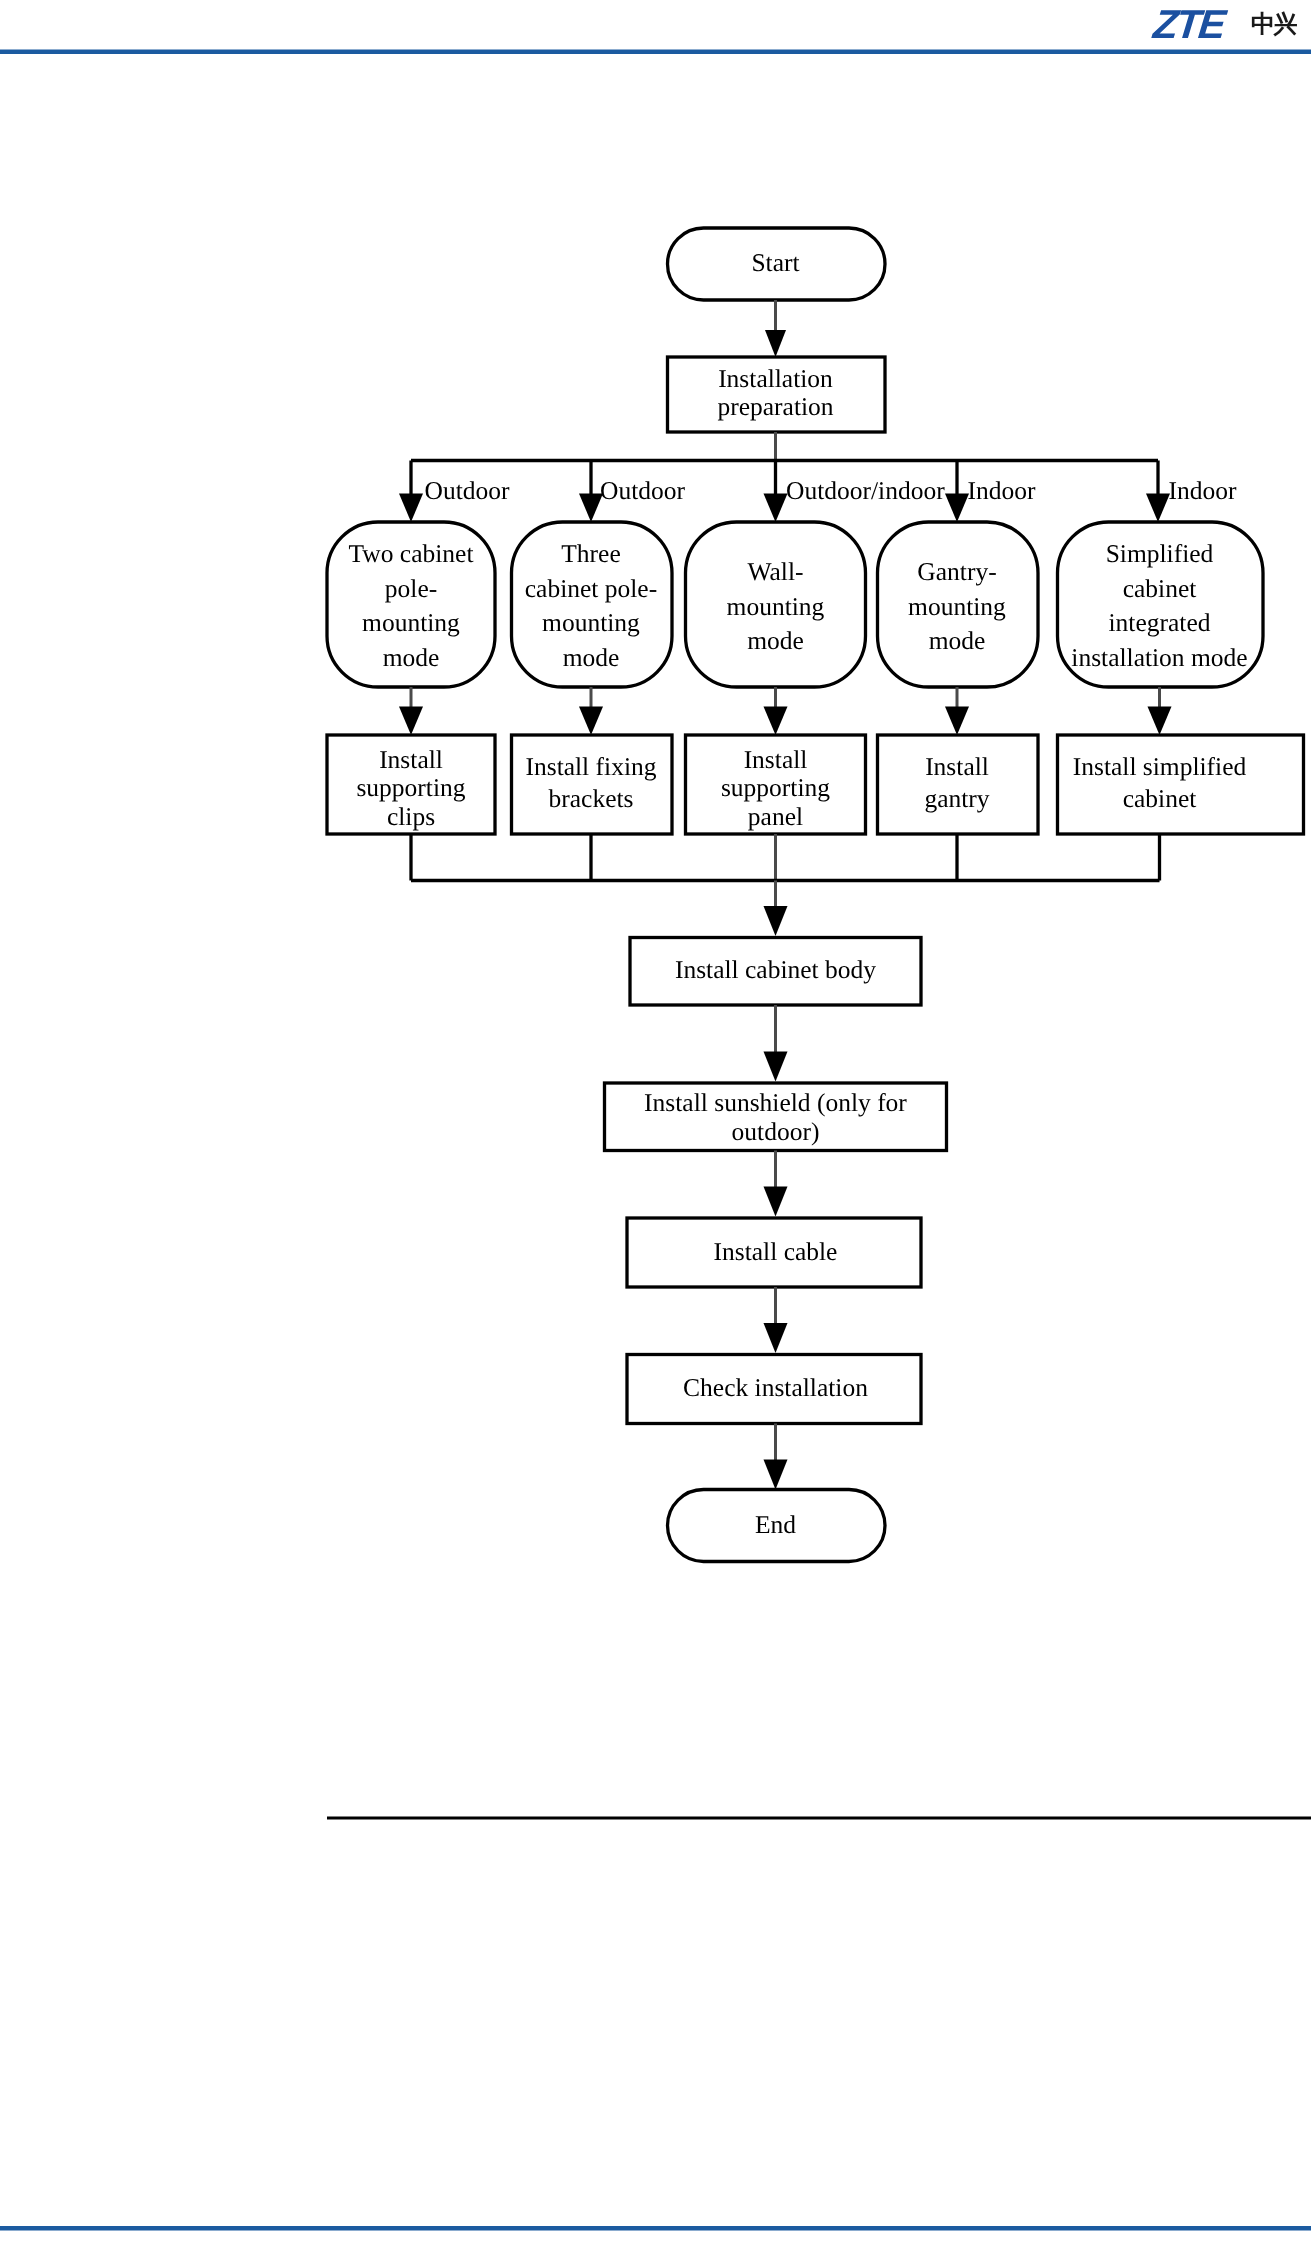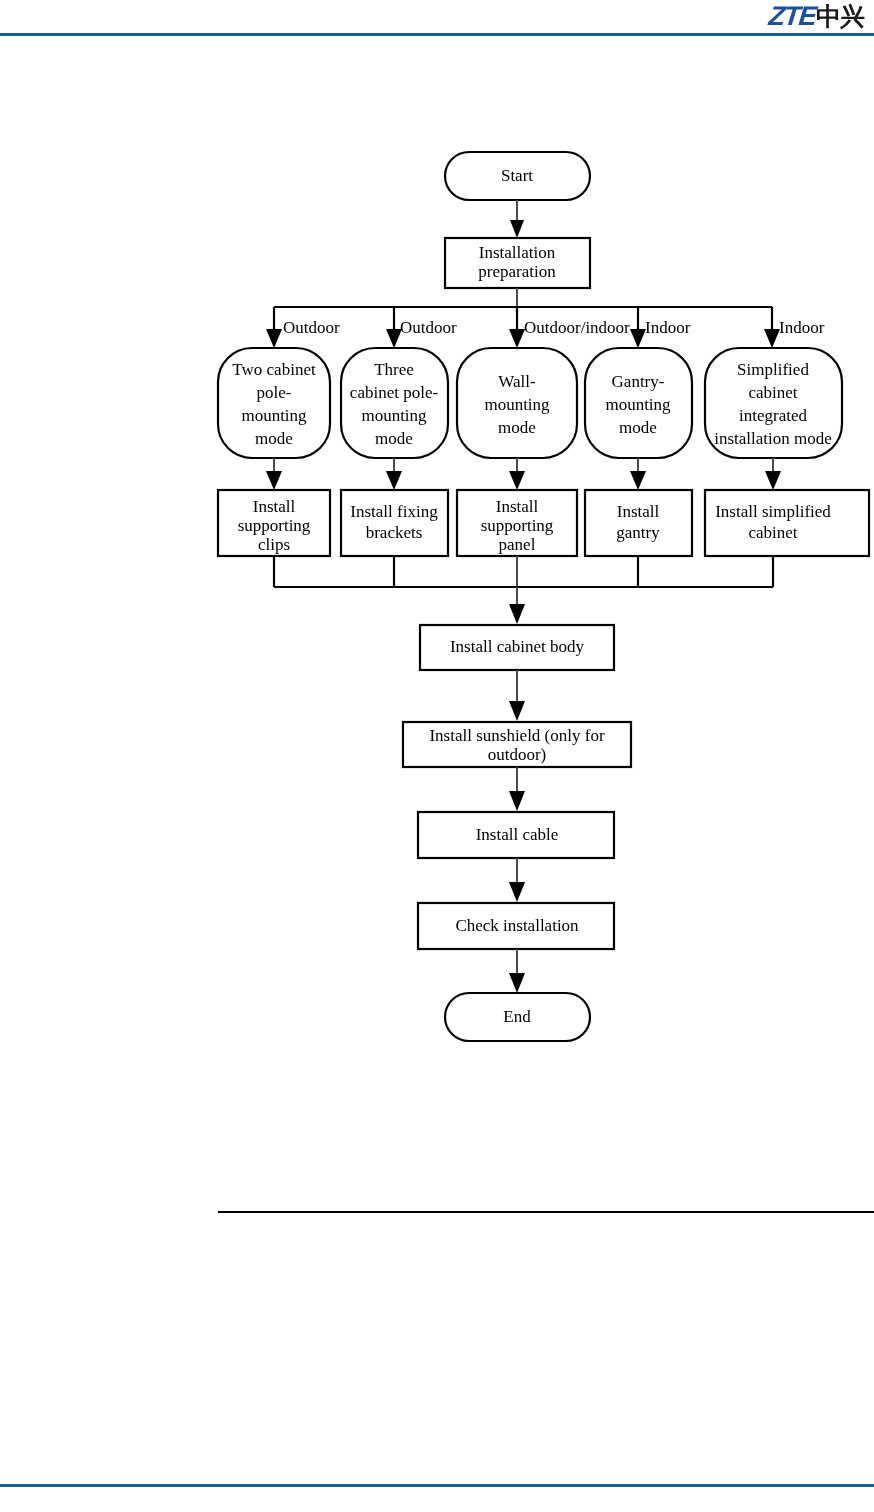--- a/index.html
+++ b/index.html
@@ -37,23 +37,23 @@
   }
   .logo-zte {
     font-size: 27px;
     color: #1b50a0;
     font-style: italic;
     font-weight: bold;
     letter-spacing: -1.5px;
     transform: skewX(-6deg);
   }
   .logo-cn {
-    font-size: 25px;
+    font-size: 16px;
     color: #1a1a1a;
-    margin-left: 1px;
+    margin-left: 19px;
     font-weight: bold;
     text-align: center;
   }
   .header-rule {
     position: absolute;
     left: 0;
     top: 33px;
     width: 874px;
     height: 3px;
     background: #1b5ba0;

